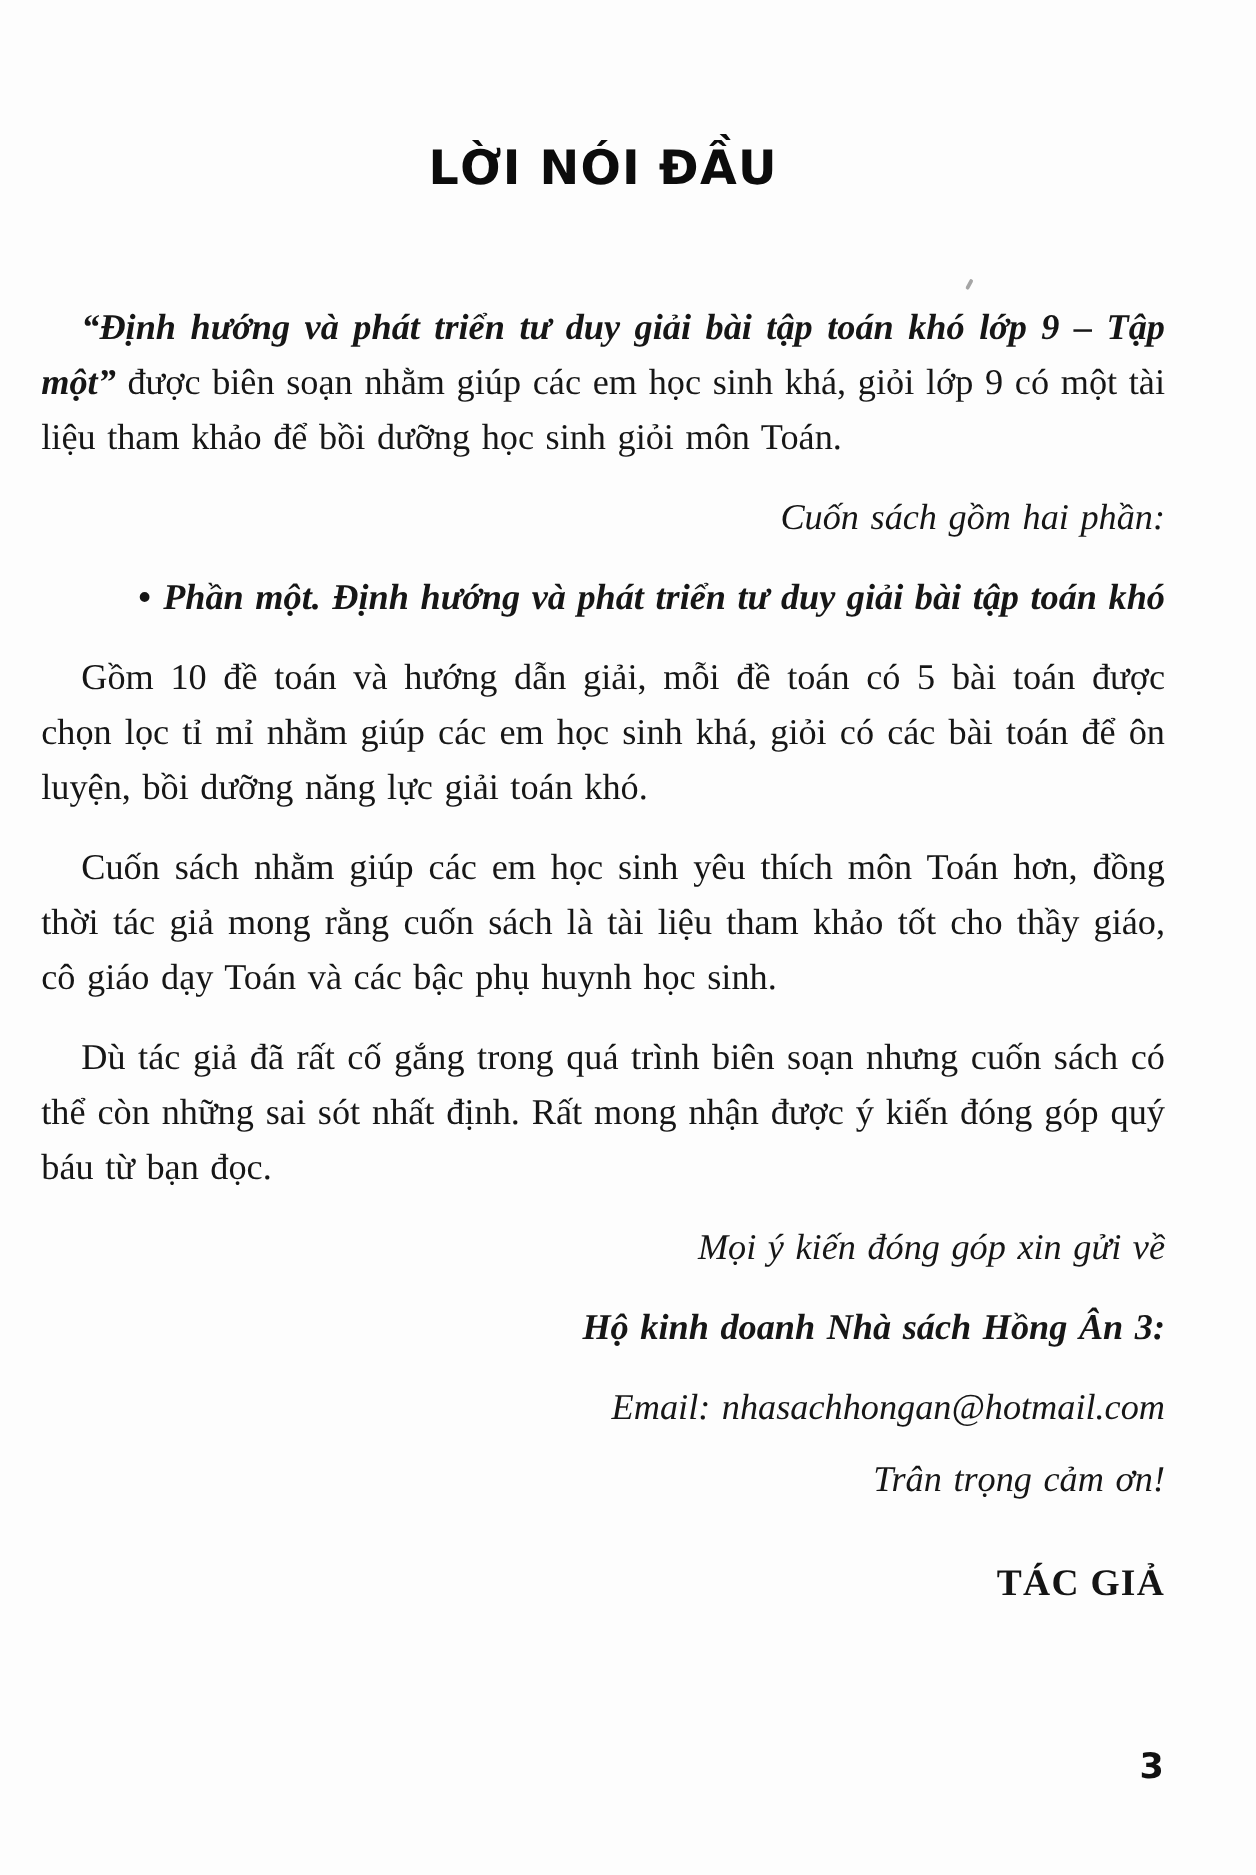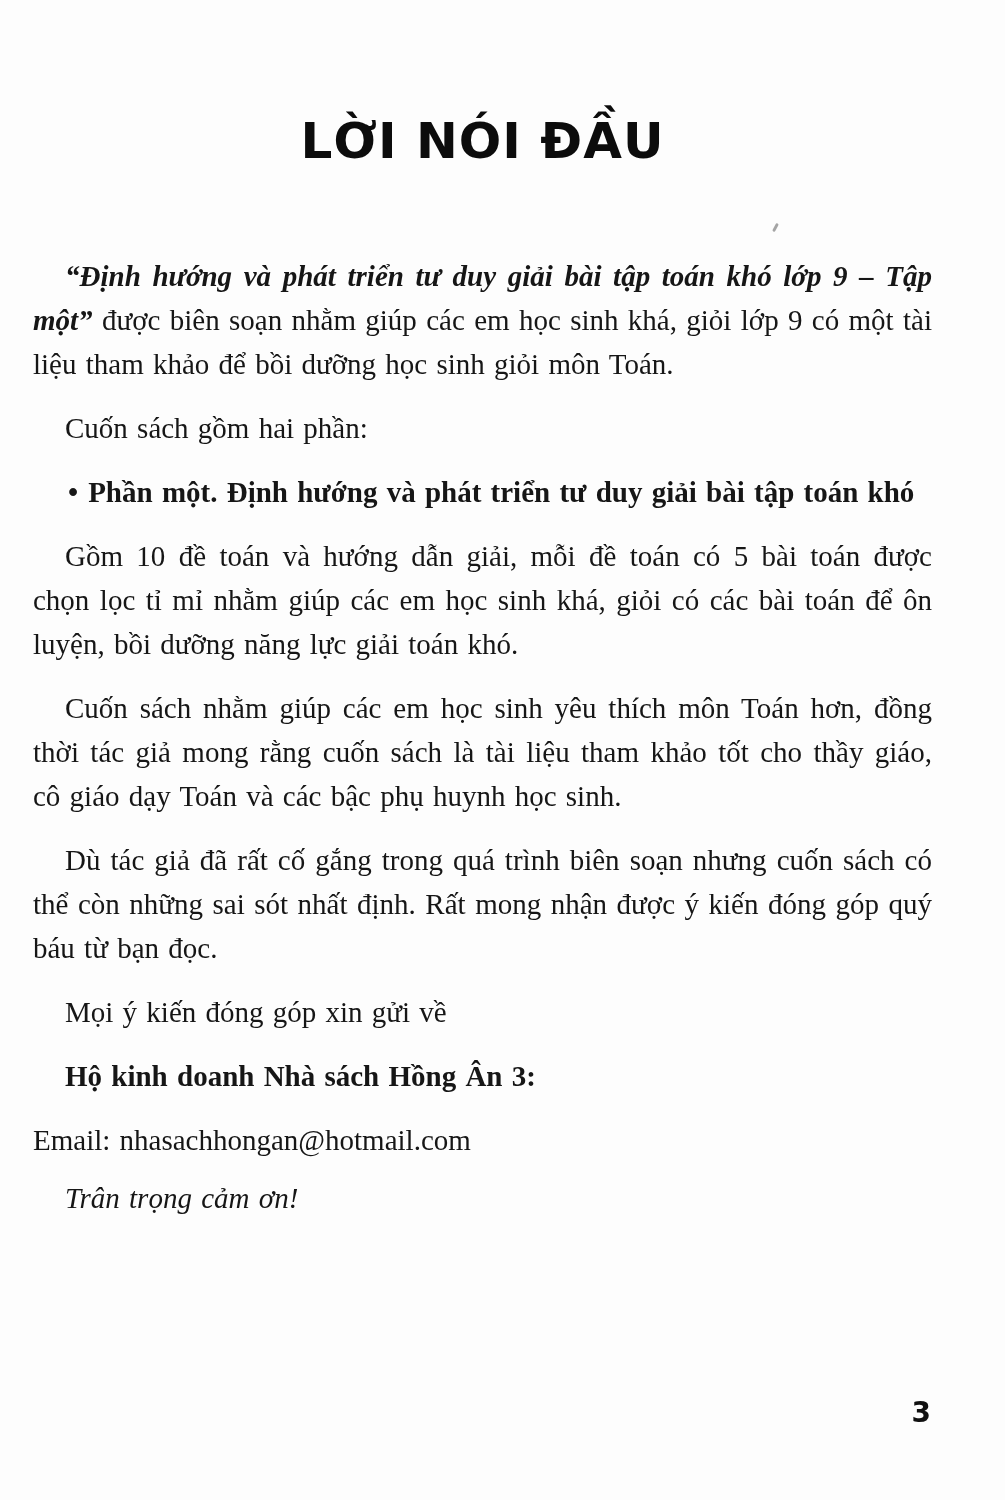--- a/index.html
+++ b/index.html
@@ -18,37 +18,37 @@
   .content {
     position: absolute;
     left: 33px;
     top: 112px;
     width: 899px;
   }
 
   .title {
     font-family: "DejaVu Sans", sans-serif;
     font-weight: 800;
-    font-size: 50px;
+    font-size: 38px;
     letter-spacing: 1px;
     text-align: center;
     color: #0c0c0c;
     margin-bottom: 84px;
   }
 
   .para {
     font-size: 29px;
     line-height: 44px;
     text-align: justify;
     word-spacing: 2px;
     margin-bottom: 0;
     color: #161616;
     margin-top: 20px;
   }
-  .para.single { text-align: left; }
+  .para.single { text-align: right; font-style: italic; }
   .indent { text-indent: 32px; }
   .bullet-para { text-indent: 35px; font-weight: bold; }
   .bullet-dot { font-weight: bold; margin-right: 10px; }
   .lead { font-weight: bold; font-style: italic; }
   .bold { font-weight: bold; }
   .italic { font-style: italic; }
 
   .closing { margin-top: 14px; }
 
   .author-sign {
@@ -108,18 +108,19 @@
 
     <p class="para single indent">Mọi ý kiến đóng góp xin gửi về</p>
 
     <p class="para single indent bold">Hộ kinh doanh Nhà sách Hồng Ân 3:</p>
 
 
     <p class="para single">Email: nhasachhongan@hotmail.com</p>
 
     <p class="para single indent italic closing">Trân trọng cảm ơn!</p>
 
+    <p class="author-sign">TÁC GIẢ</p>
 
   </div>
 
   <div class="page-number">3</div>
 
 </div>
 
 </body></html>

